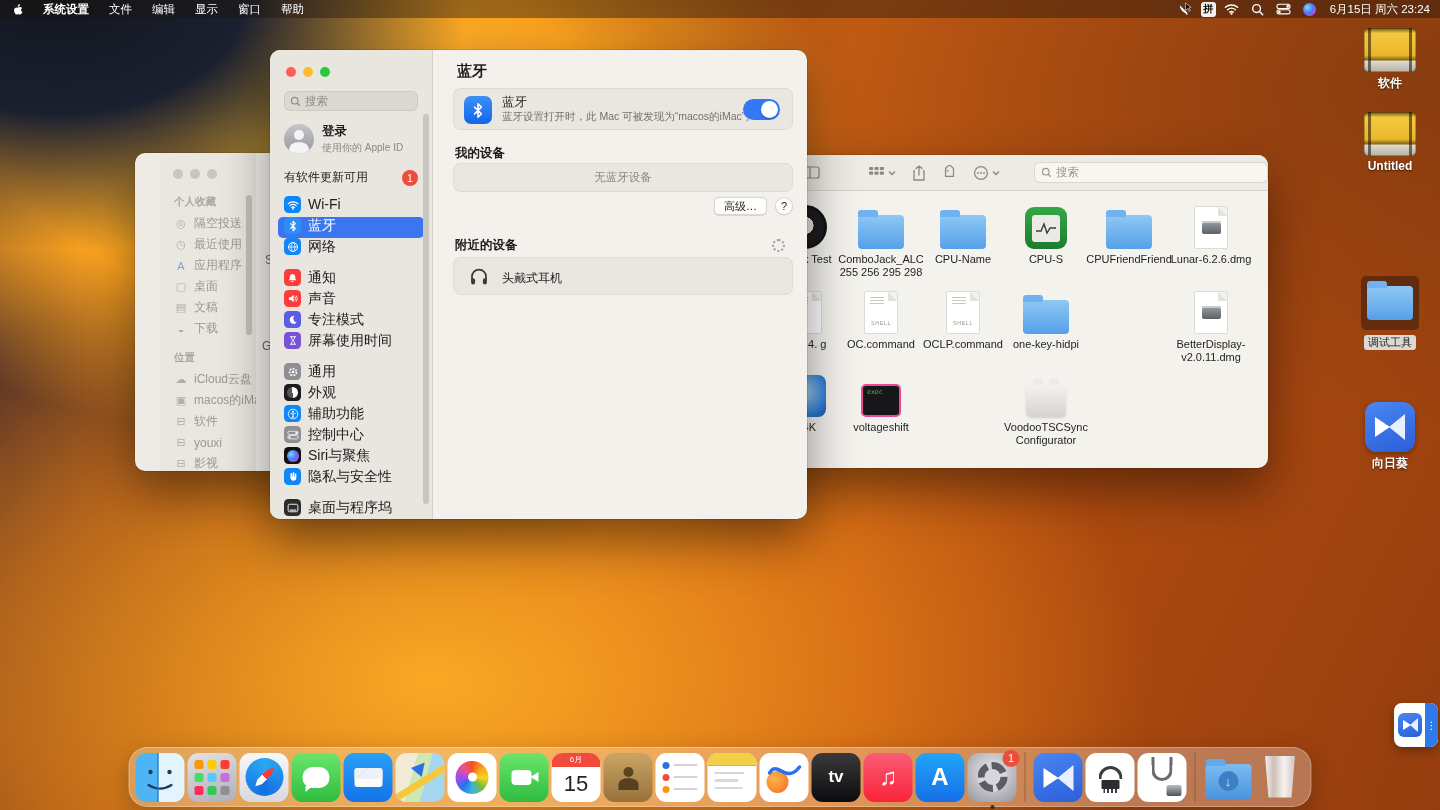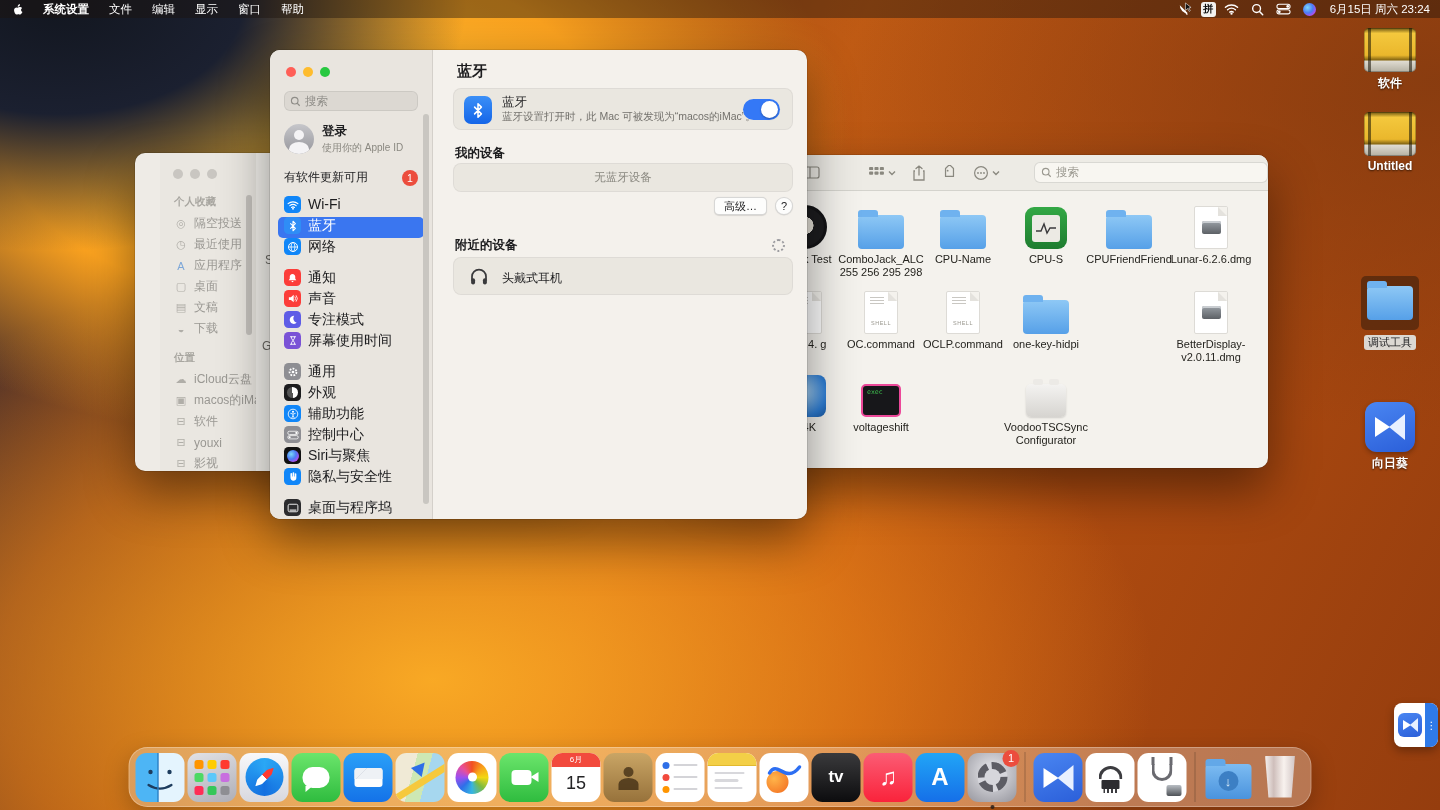--- a/index.html
+++ b/index.html
@@ -153,21 +153,21 @@
   .d-maps:after{content:"";position:absolute;left:18px;top:8px;width:0;height:0;border-style:solid;border-width:0 7px 13px 7px;
     border-color:transparent transparent #2e6fe8 transparent;transform:rotate(40deg);}
   .d-photos{background:#fff;}
   .flower{width:33px;height:33px;border-radius:50%;background:conic-gradient(#f25022,#f8a01c,#f2d713,#7cbb42,#36b5e2,#2e6fe8,#9b4ff0,#e84f9a,#f25022);position:relative;}
   .flower:after{content:"";position:absolute;left:50%;top:50%;width:9px;height:9px;border-radius:50%;background:#fff;transform:translate(-50%,-50%);}
   .d-facetime{background:linear-gradient(180deg,#6be56b,#2fbc3f);}
   .cam{width:20px;height:15px;background:#fff;border-radius:4px;position:relative;margin-right:6px;}
   .cam:after{content:"";position:absolute;right:-7px;top:2px;border-style:solid;border-width:5.5px 8px 5.5px 0;border-color:transparent #fff transparent transparent;}
   .d-calendar{background:#fff;overflow:hidden;text-align:center;}
   .cal-top{height:14px;background:#f24a3d;color:#fff;font-size:8px;line-height:14px;}
-  .cal-day{font-size:18px;color:#242426;line-height:33px;font-weight:300;}
+  .cal-day{font-size:22px;color:#242426;line-height:33px;font-weight:300;}
   .d-contacts{background:linear-gradient(180deg,#c7a express,#a8854e);background:linear-gradient(180deg,#c9a express);background:linear-gradient(180deg,#c9a565,#97723b);position:relative;overflow:hidden;}
   .sil{width:20px;height:20px;position:relative;}
   .sil:before{content:"";position:absolute;left:5px;top:0;width:10px;height:10px;border-radius:50%;background:rgba(60,42,18,.75);}
   .sil:after{content:"";position:absolute;left:0;top:11px;width:20px;height:12px;border-radius:50% 50% 0 0;background:rgba(60,42,18,.75);}
   .d-reminders{background:#fff;display:flex;flex-direction:column;justify-content:center;gap:5px;padding-left:7px;}
   .rrow{display:flex;align-items:center;gap:4px;}
   .rrow i{width:7px;height:7px;border-radius:50%;}
   .rrow b{height:2.5px;width:24px;background:#d4d4d8;border-radius:2px;}
   .d-notes{background:#fff;overflow:hidden;}
   .notes-top{height:13px;background:#f3cf47;border-bottom:1px solid #e2b92e;}

